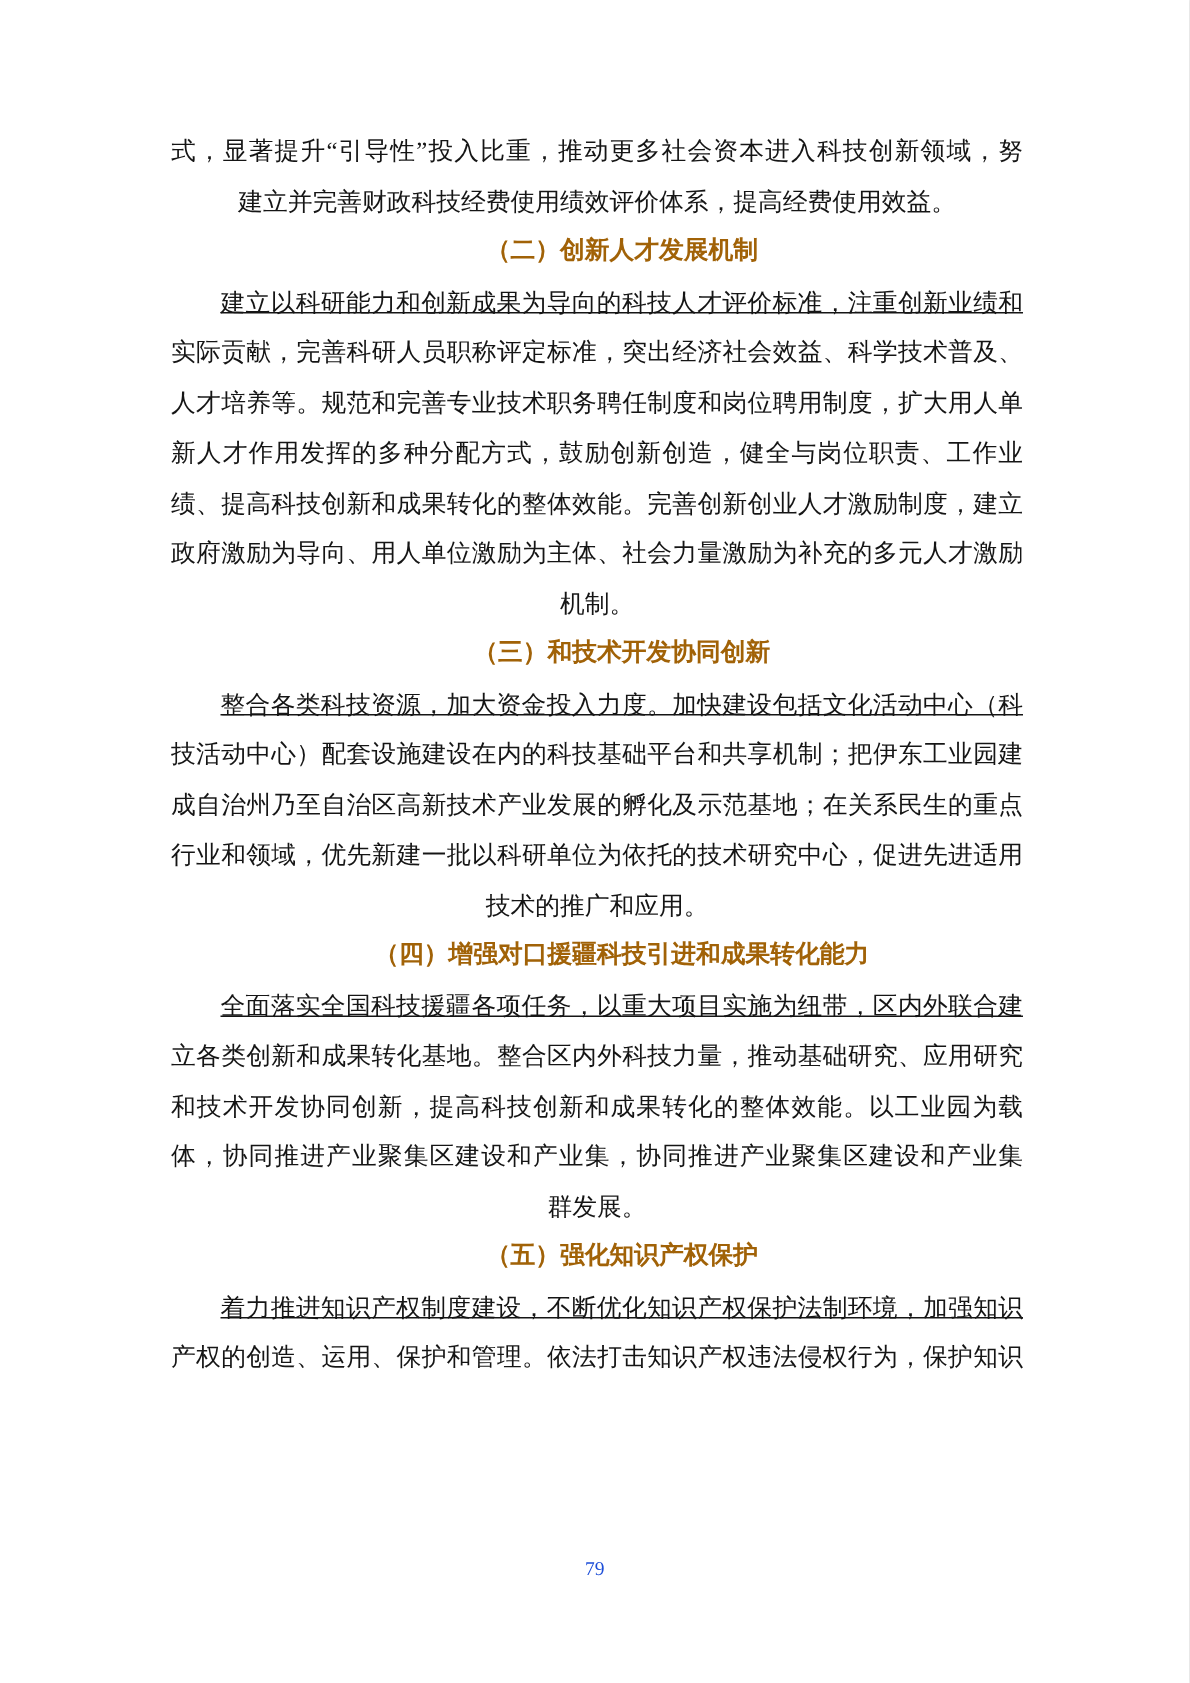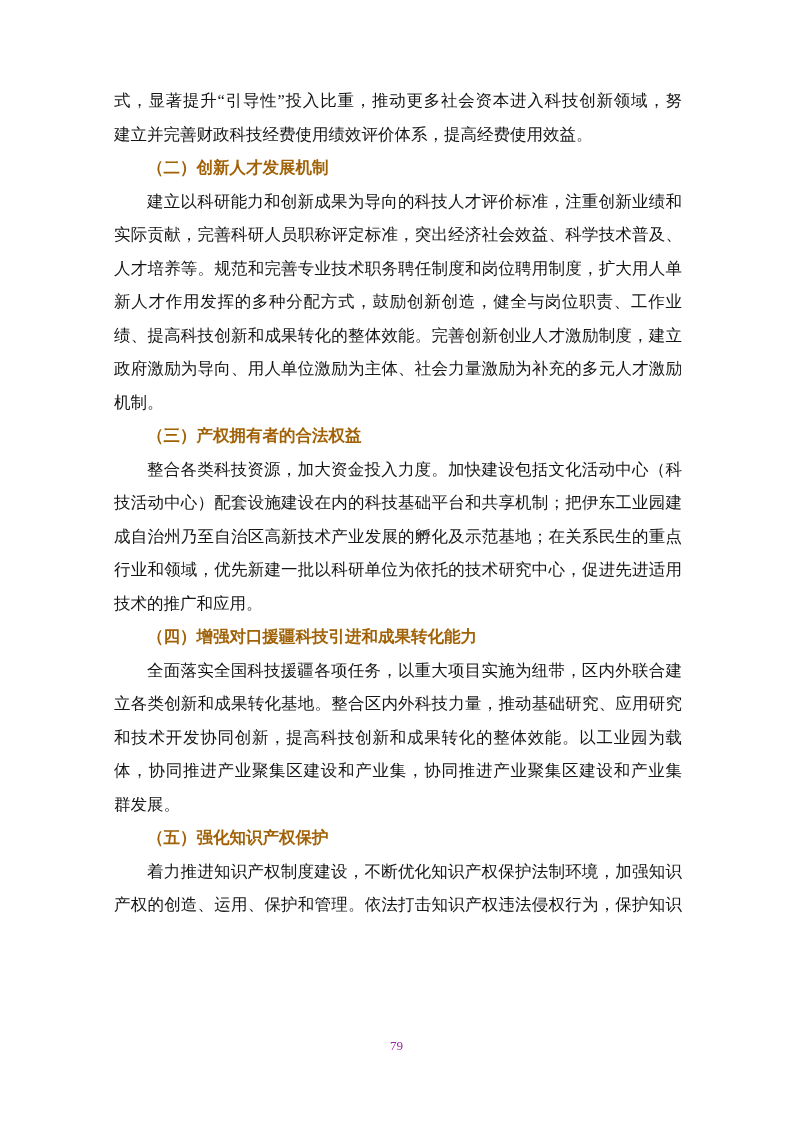--- a/index.html
+++ b/index.html
@@ -24,47 +24,48 @@
     width: 568px;
   }
   .paragraph {
     margin: 0;
   }
   .line {
     font-size: 16.5px;
     line-height: 33.5px;
     height: 33.5px;
     color: #151515;
-    text-align: left;
+    text-align: center;
     white-space: normal;
     overflow: hidden;
   }
   .line.fill {
     text-align: justify;
     text-align-last: justify;
     text-justify: inter-character;
   }
   .line.indent {
     text-indent: 2em;
+    text-decoration: underline;
   }
   .line.heading {
     font-family: "Liberation Sans", "DejaVu Sans", sans-serif;
     font-weight: bold;
     text-indent: 2em;
     color: #a16207;
   }
   .footer {
     position: absolute;
     top: 1036px;
     left: 0;
     width: 100%;
     text-align: center;
     font-size: 13px;
     line-height: 20px;
-    color: #a21caf;
+    color: #1d4ed8;
     font-family: "Liberation Serif", "DejaVu Serif", serif;
   }
 </style>
 </head>
 <body>
 
 <div class="page">
   <div class="content">
       <div class="paragraph">
         <div class="line fill">式，显著提升“引导性”投入比重，推动更多社会资本进入科技创新领域，努</div>
@@ -73,21 +74,21 @@
       <div class="line heading">（二）创新人才发展机制</div>
       <div class="paragraph">
         <div class="line fill indent">建立以科研能力和创新成果为导向的科技人才评价标准，注重创新业绩和</div>
         <div class="line fill">实际贡献，完善科研人员职称评定标准，突出经济社会效益、科学技术普及、</div>
         <div class="line fill">人才培养等。规范和完善专业技术职务聘任制度和岗位聘用制度，扩大用人单</div>
         <div class="line fill">新人才作用发挥的多种分配方式，鼓励创新创造，健全与岗位职责、工作业</div>
         <div class="line fill">绩、提高科技创新和成果转化的整体效能。完善创新创业人才激励制度，建立以</div>
         <div class="line fill">政府激励为导向、用人单位激励为主体、社会力量激励为补充的多元人才激励</div>
         <div class="line">机制。</div>
       </div>
-      <div class="line heading">（三）产权拥有者的合法权益</div>
+      <div class="line heading">（三）和技术开发协同创新</div>
       <div class="paragraph">
         <div class="line fill indent">整合各类科技资源，加大资金投入力度。加快建设包括文化活动中心（科</div>
         <div class="line fill">技活动中心）配套设施建设在内的科技基础平台和共享机制；把伊东工业园建</div>
         <div class="line fill">成自治州乃至自治区高新技术产业发展的孵化及示范基地；在关系民生的重点</div>
         <div class="line fill">行业和领域，优先新建一批以科研单位为依托的技术研究中心，促进先进适用</div>
         <div class="line">技术的推广和应用。</div>
       </div>
       <div class="line heading">（四）增强对口援疆科技引进和成果转化能力</div>
       <div class="paragraph">
         <div class="line fill indent">全面落实全国科技援疆各项任务，以重大项目实施为纽带，区内外联合建</div>

